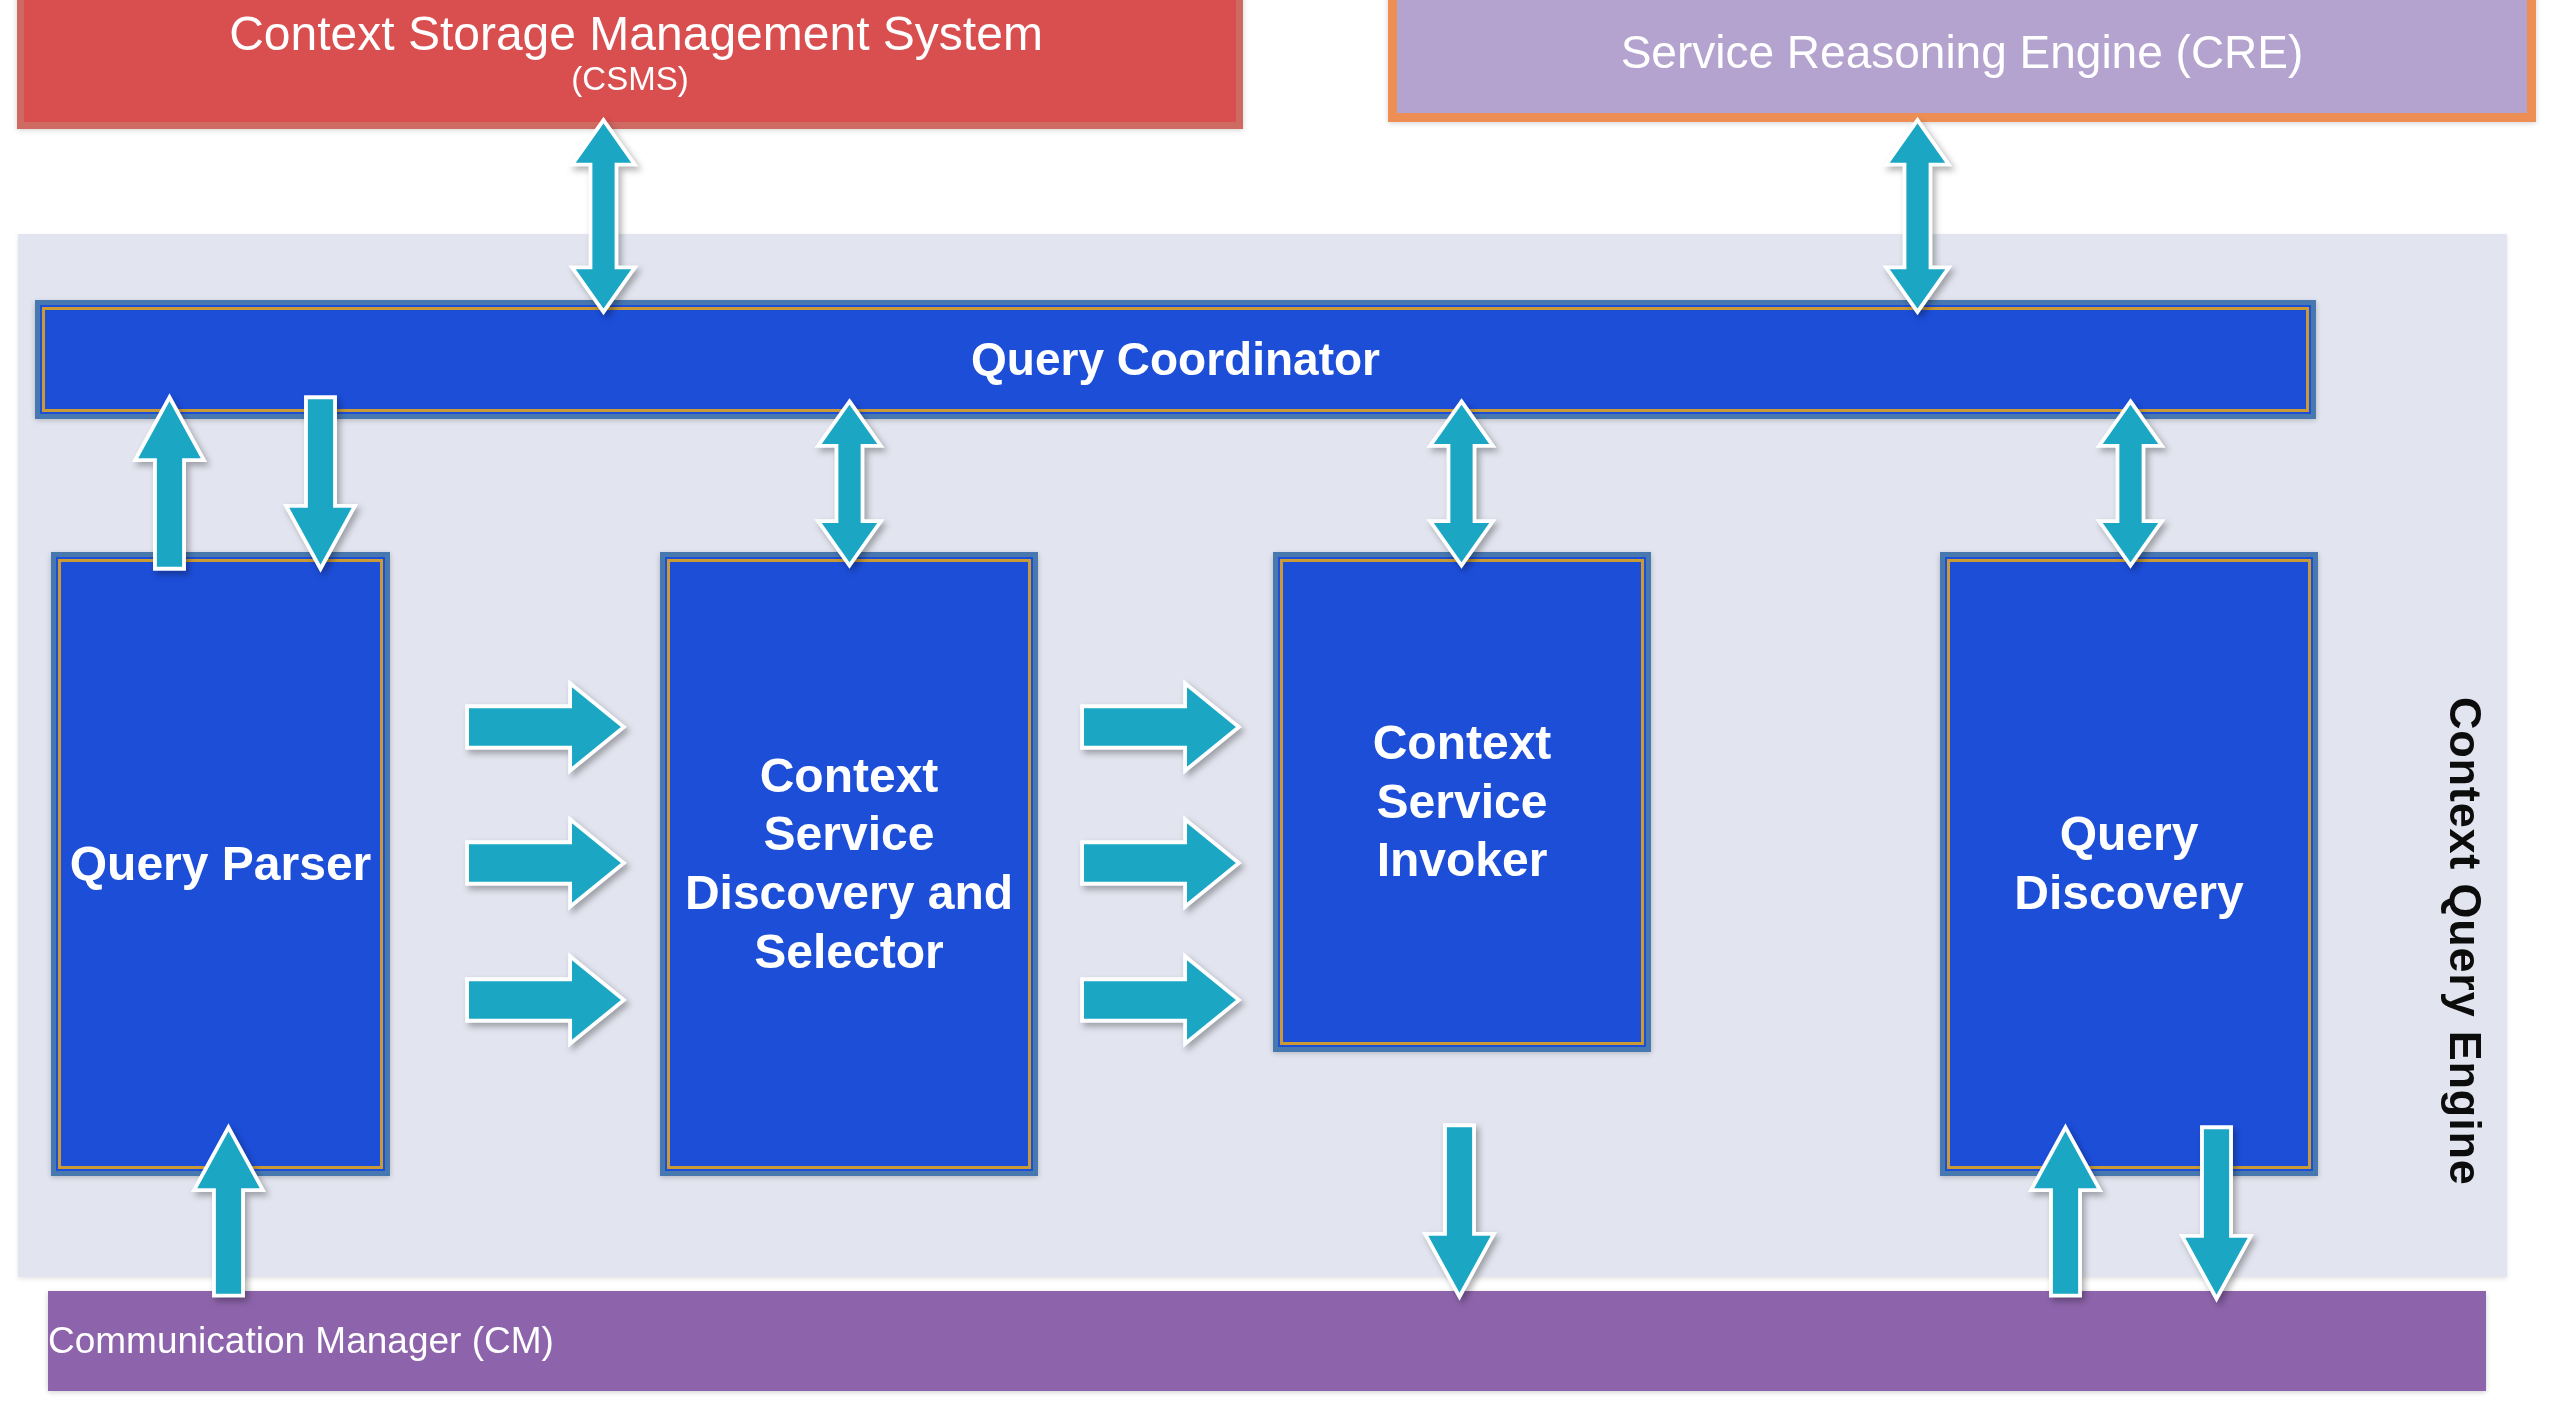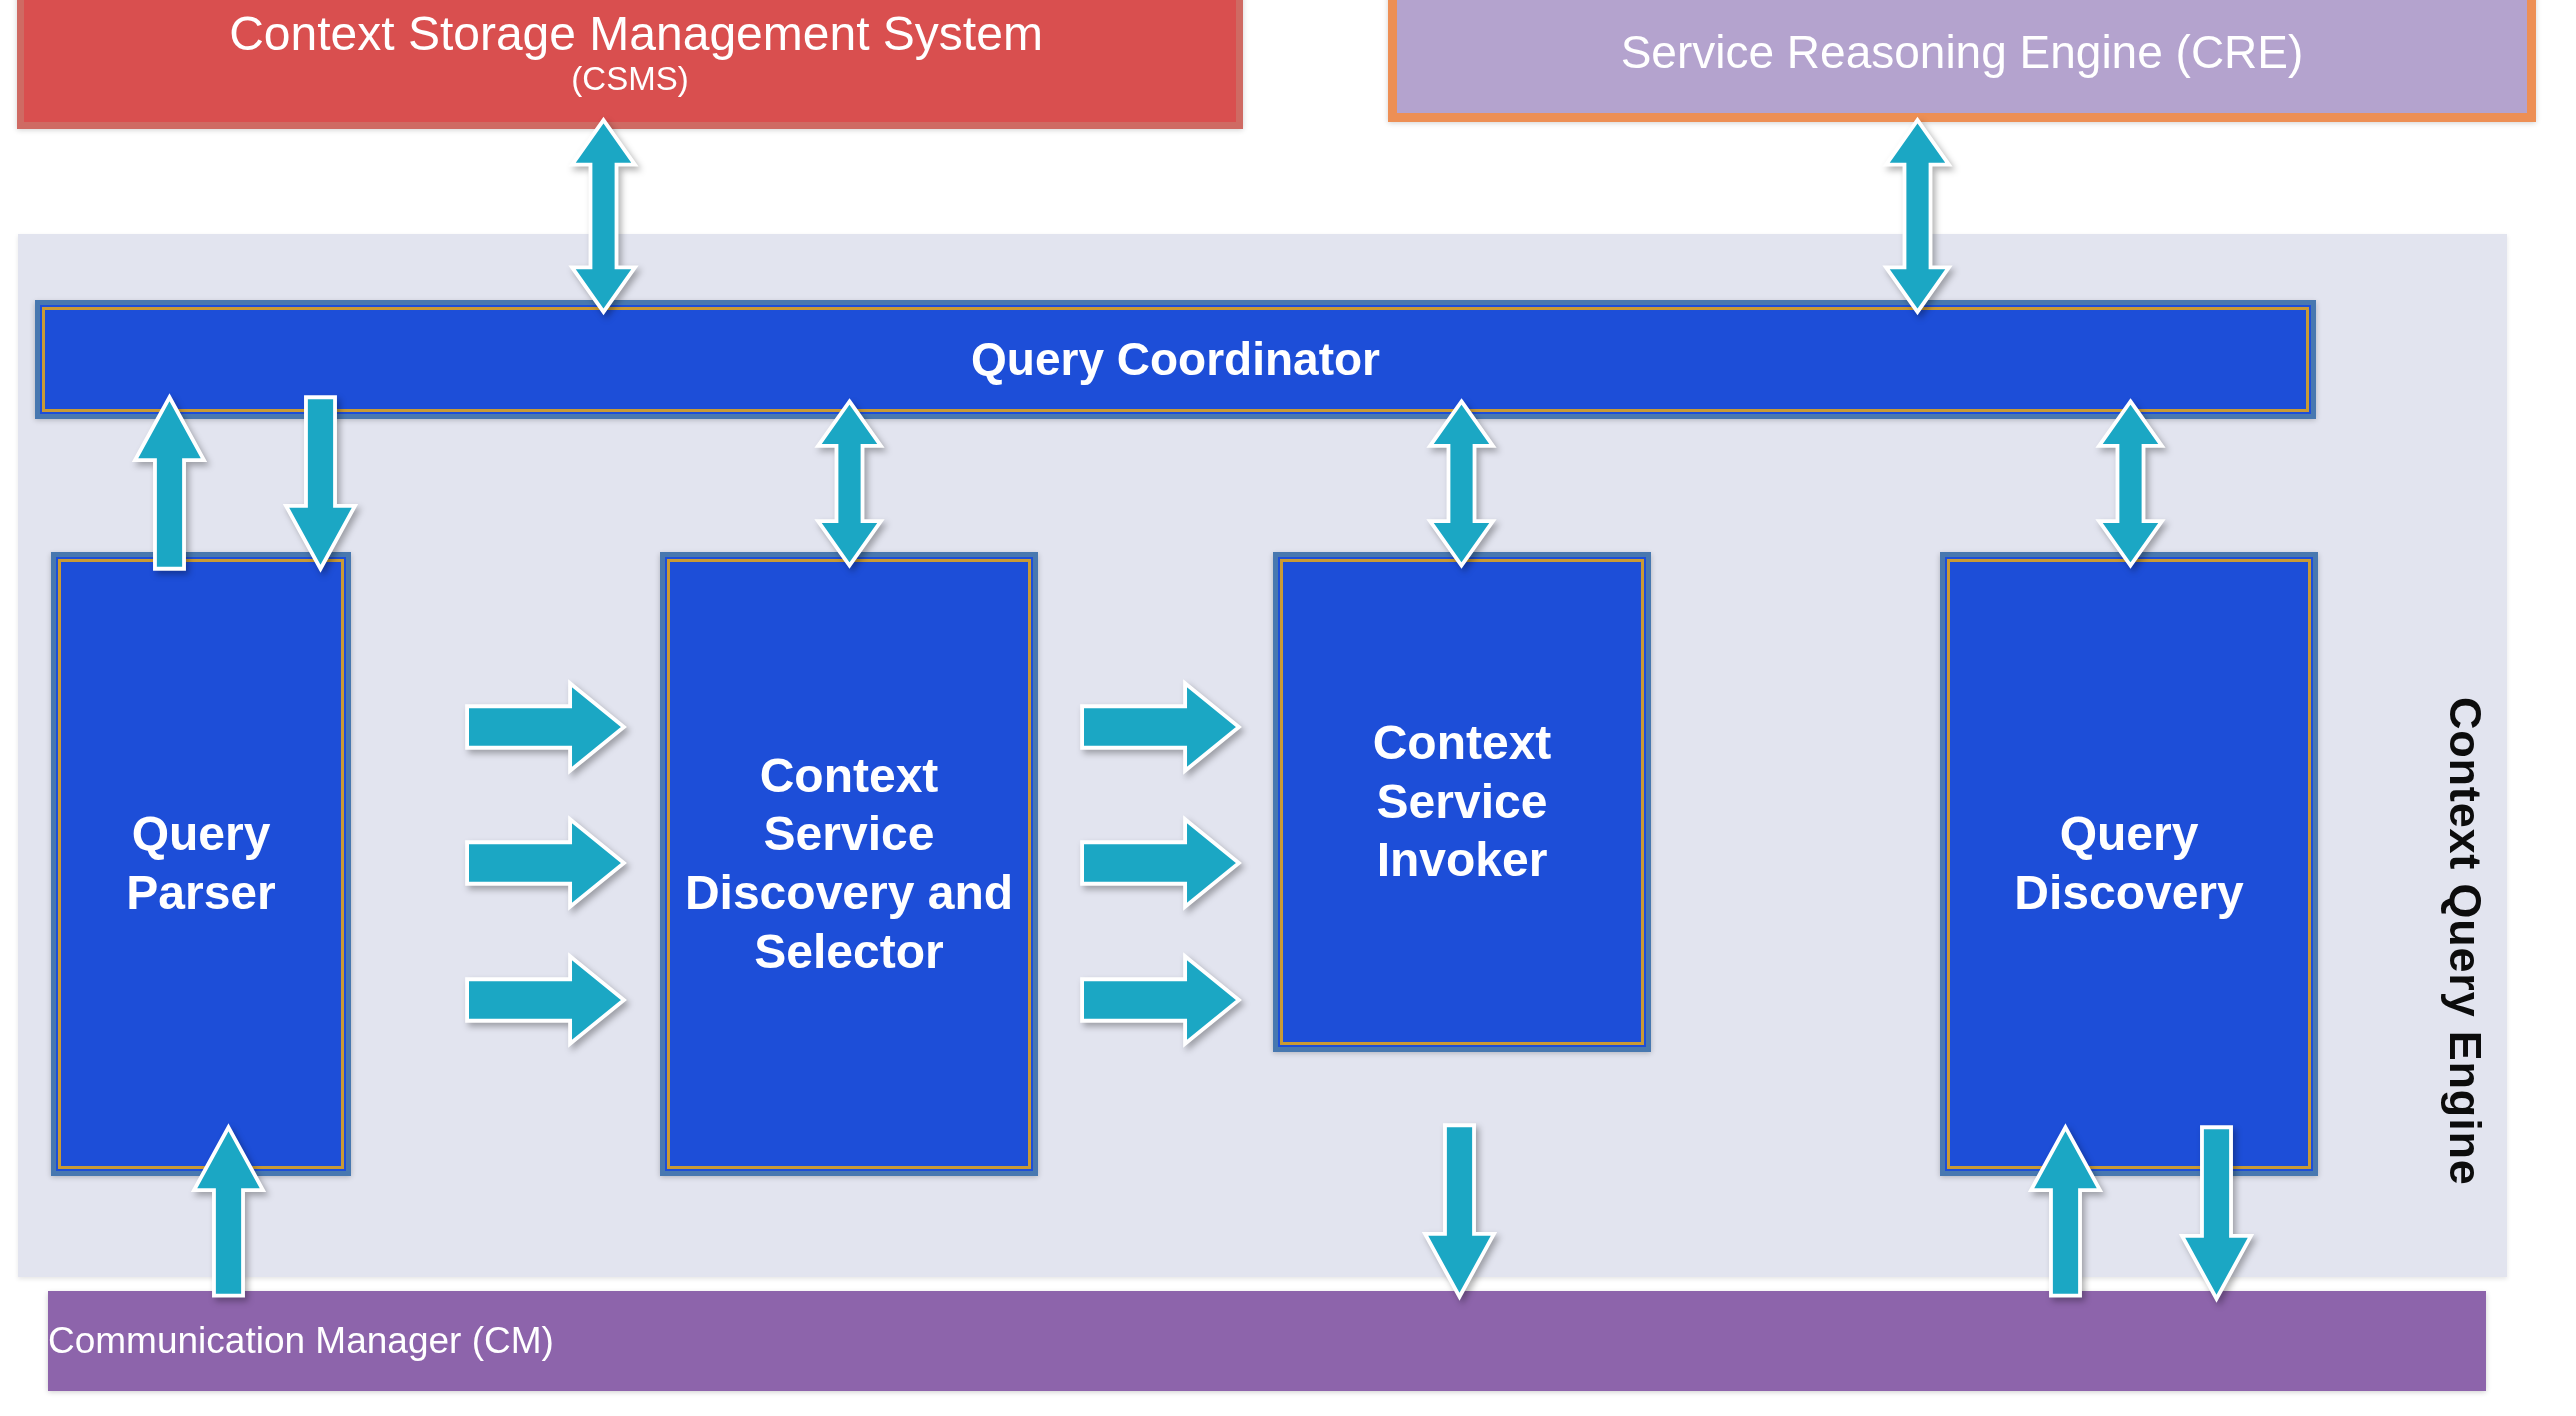--- a/index.html
+++ b/index.html
@@ -75,21 +75,21 @@
     left:2.3px;top:2.3px;right:2.3px;bottom:2.3px;
     border:3.8px solid #c99a35;
     pointer-events:none;
   }
   .obox span{position:relative;z-index:2;display:block;padding:0 9.2px;}
 
   .qcoord{
     left:35px;top:300px;width:2281px;height:119px;
     font-size:46px;font-weight:bold;
   }
-  .qparser{left:51px;top:552px;width:300px;height:624px;font-size:48px;}
+  .qparser{left:51px;top:552px;width:339px;height:624px;font-size:48px;}
   .csds{left:660px;top:552px;width:378px;height:624px;font-size:48px;}
   .csi{left:1273px;top:552px;width:378px;height:500px;font-size:48px;}
   .qagg{left:1940px;top:552px;width:378px;height:624px;font-size:48px;}
 
   
   .cm{
     position:absolute;
     left:48px;top:1291px;width:2438px;height:100px;
     background:#8d64ab;
     box-sizing:border-box;

